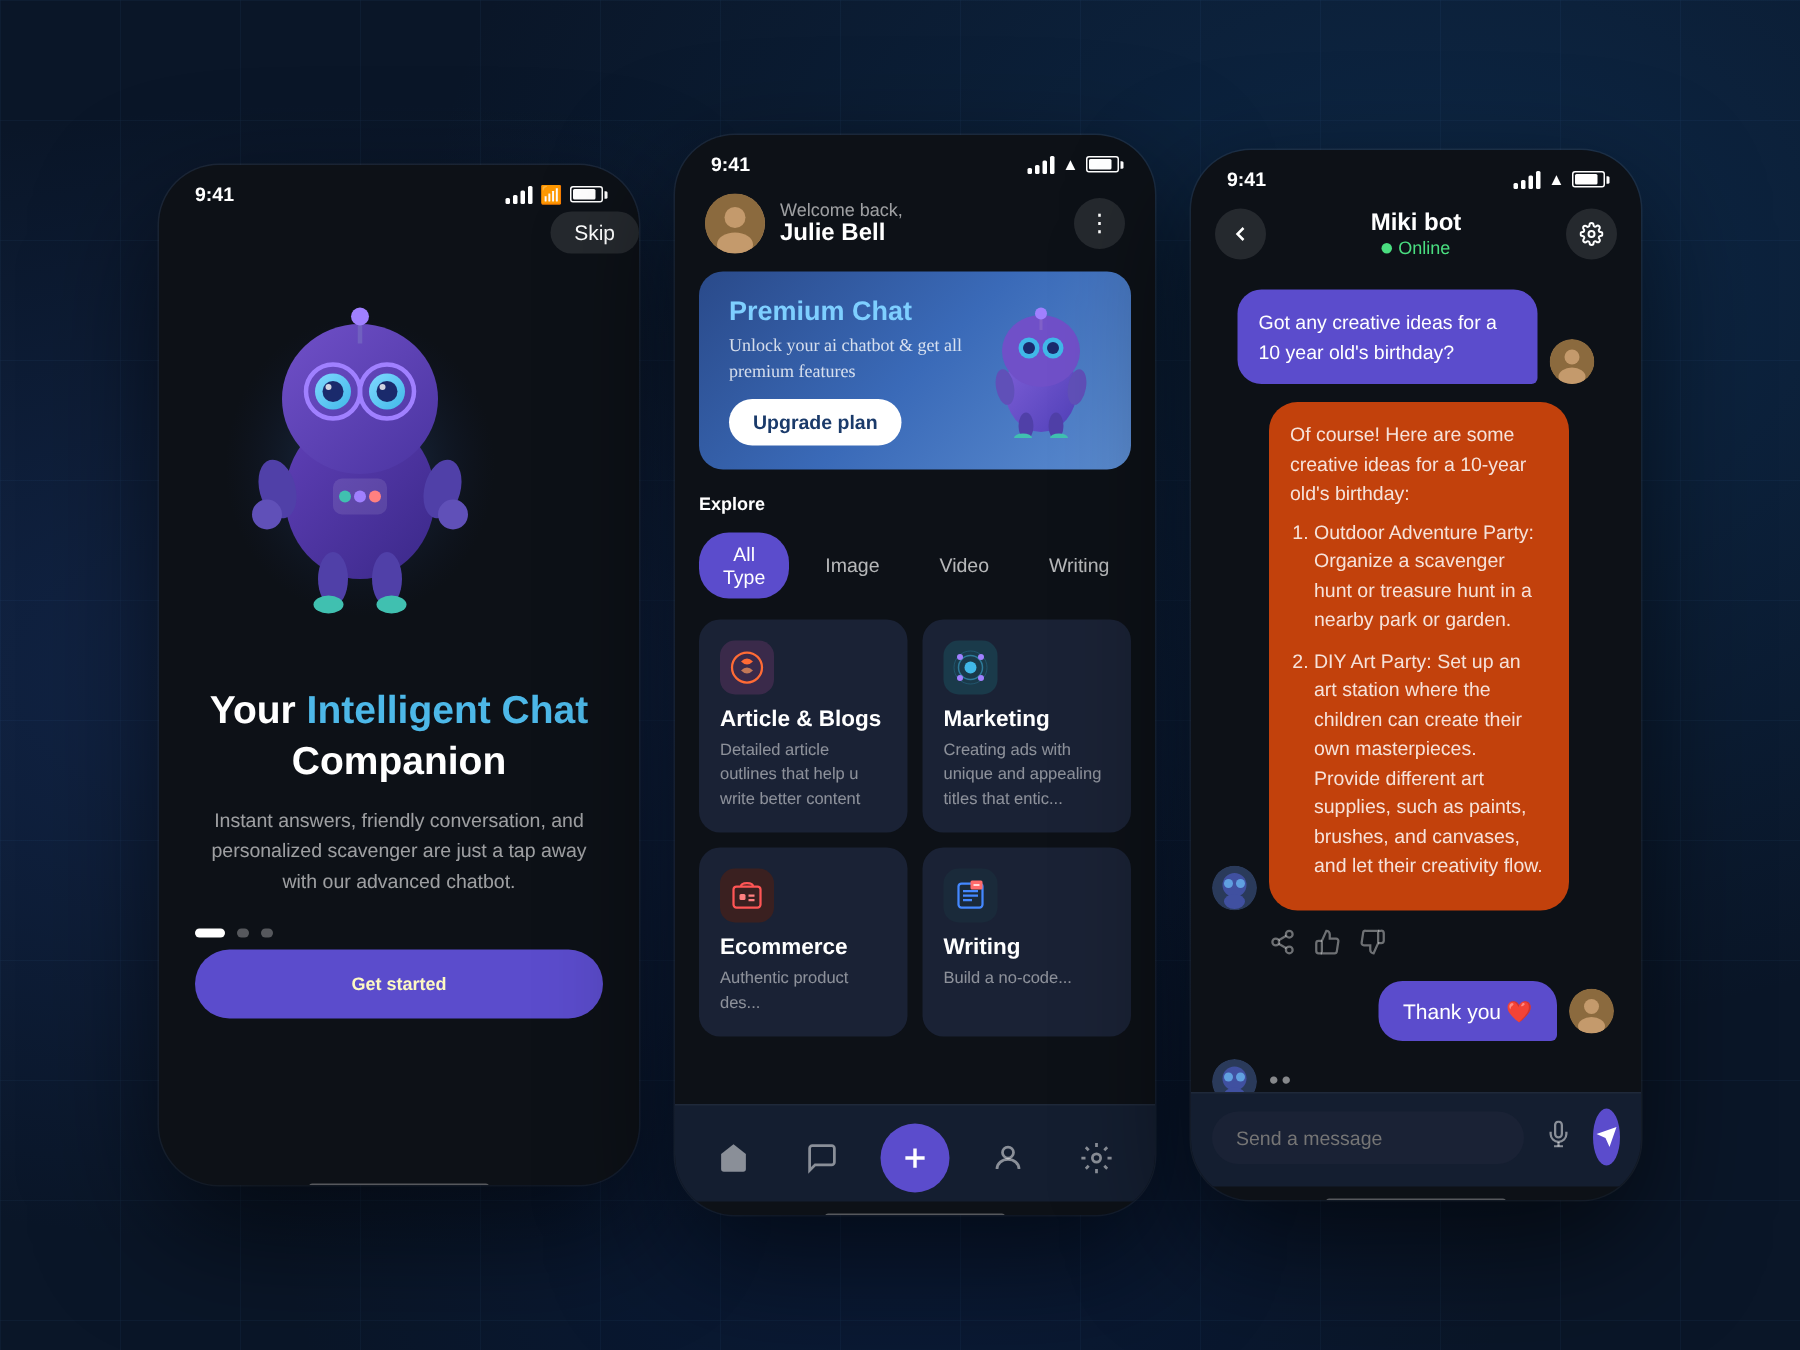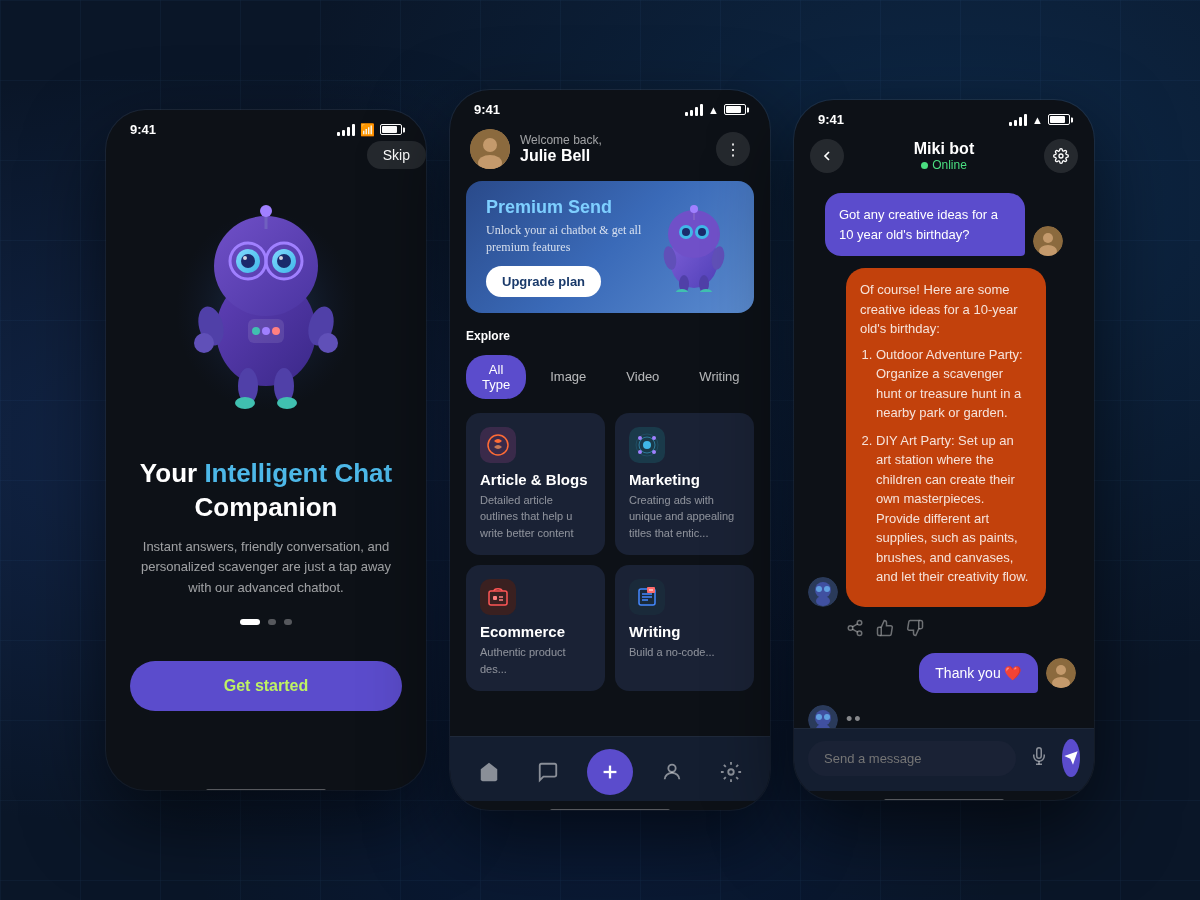--- a/index.html
+++ b/index.html
@@ -132,21 +132,20 @@
       height: 100%;
       background: white;
       border-radius: 1px;
     }
 
     
     .phone1-content {
       height: calc(100% - 40px);
       display: flex;
       flex-direction: column;
-      align-items: center;
       position: relative;
       padding: 0 24px 30px;
     }
 
     .skip-btn {
       position: absolute;
       top: 0;
       right: 0;
       background: rgba(255,255,255,0.1);
       border: none;
@@ -211,28 +210,28 @@
       background: white;
       width: 20px;
     }
 
     .dot.inactive {
       width: 8px;
       background: rgba(255,255,255,0.3);
     }
 
     .get-started-btn {
-      margin-top: 36px;
+      margin-top: 8px;
       width: 100%;
       padding: 16px;
       background: #5b4ccc;
       border: none;
       border-radius: 30px;
-      color: #bef264;
-      font-size: 16px;
+      color: #fef9c3;
+      font-size: 12px;
       font-weight: 600;
       cursor: pointer;
     }
 
     .home-indicator {
       width: 120px;
       height: 4px;
       background: rgba(255,255,255,0.3);
       border-radius: 2px;
       margin: 8px auto 0;
@@ -807,21 +806,21 @@
             <div class="user-name">Julie Bell</div>
           </div>
         </div>
         <div class="menu-btn">
           <span>⋮</span>
         </div>
       </div>
 
       <div class="premium-banner">
         <div class="premium-banner-content">
-          <div class="premium-title">Premium Send</div>
+          <div class="premium-title">Premium Chat</div>
           <div class="premium-desc">Unlock your ai chatbot &amp; get all premium features</div>
           <button class="upgrade-btn">Upgrade plan</button>
         </div>
         <div class="premium-robot">
           <svg width="80" height="90" viewBox="0 0 80 90" xmlns="http://www.w3.org/2000/svg">
             <defs>
               <linearGradient id="pr1" x1="0%" y1="0%" x2="100%" y2="100%">
                 <stop offset="0%" stop-color="#8060d8"></stop>
                 <stop offset="100%" stop-color="#5040b8"></stop>
               </linearGradient>

